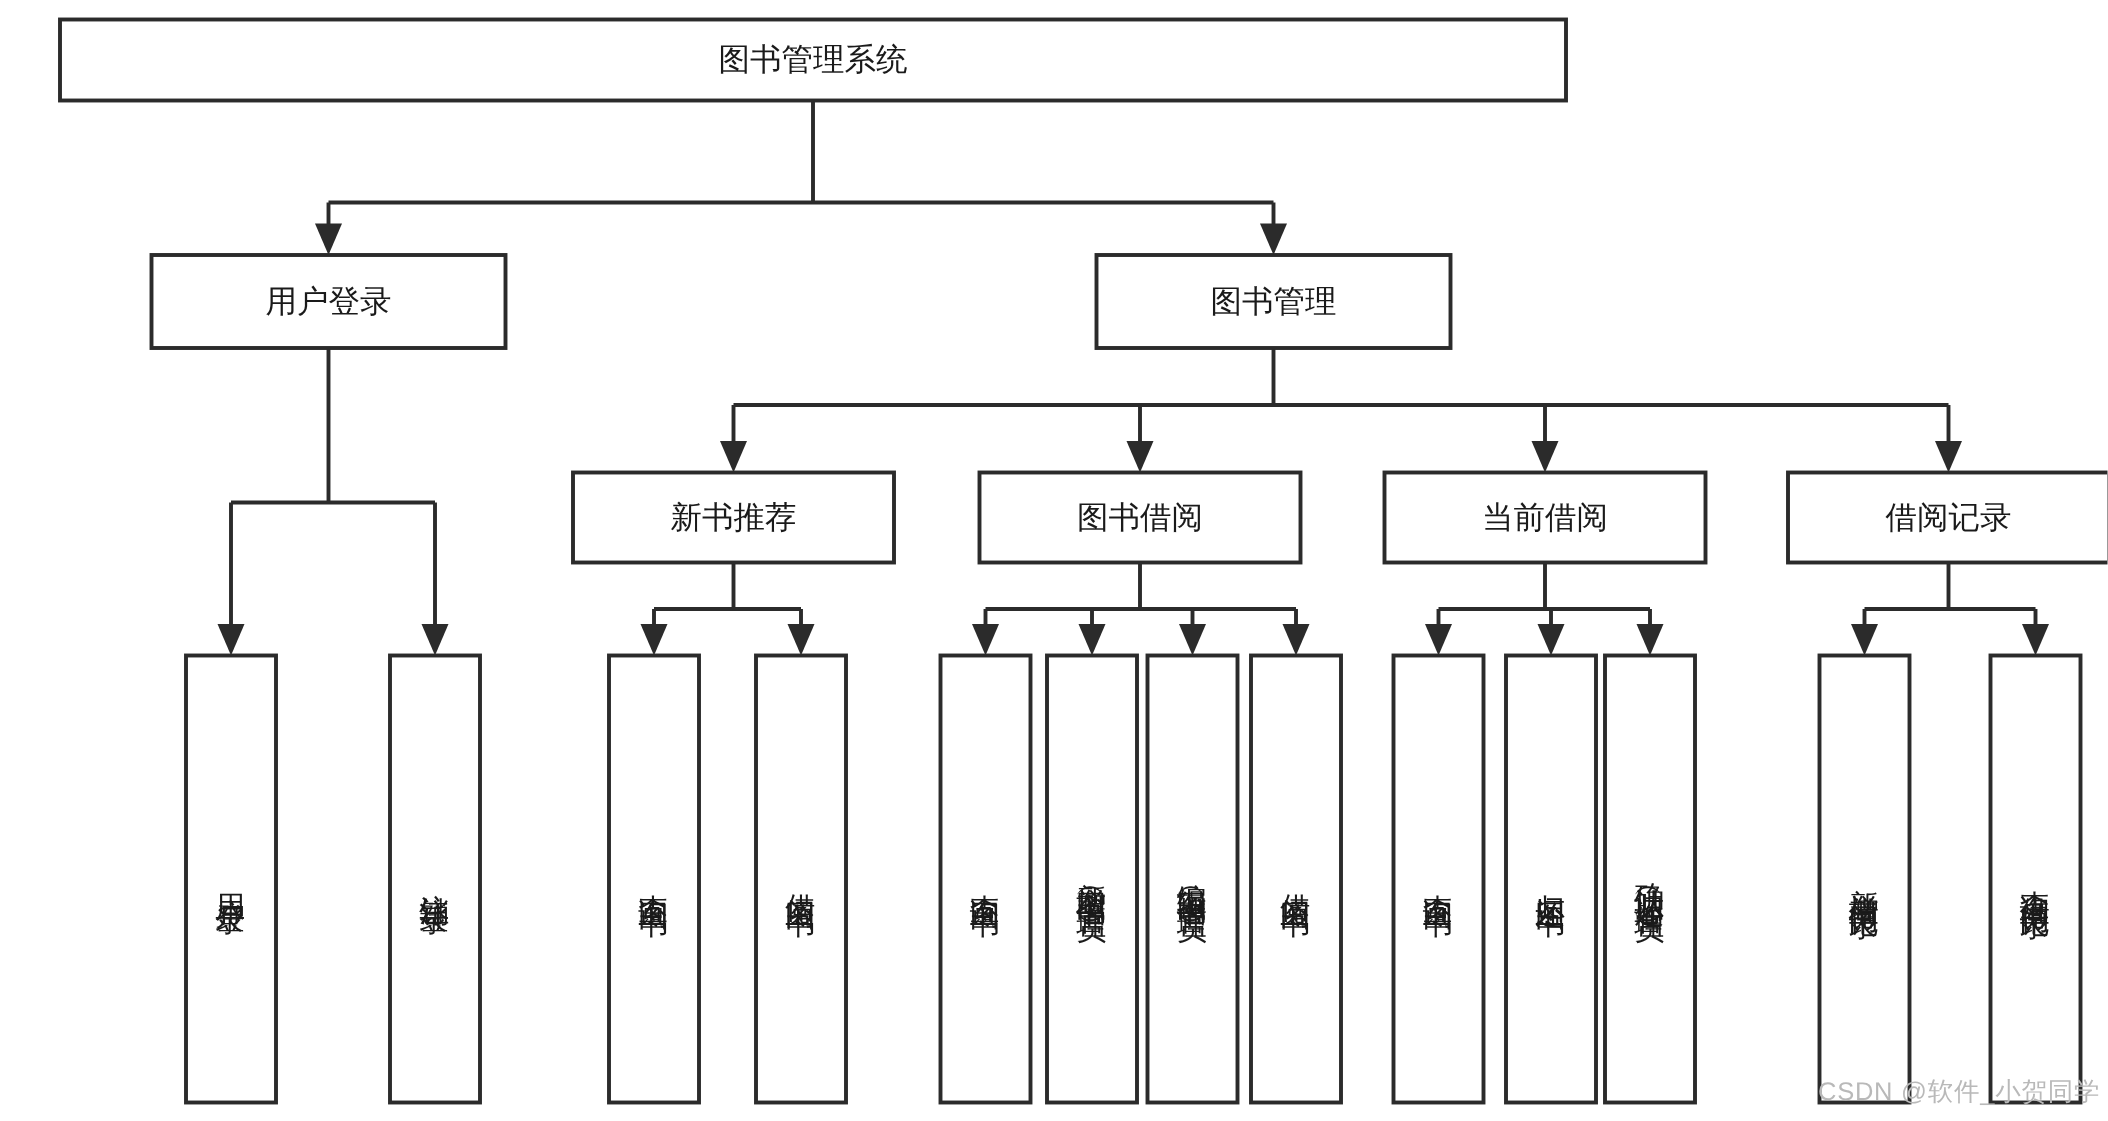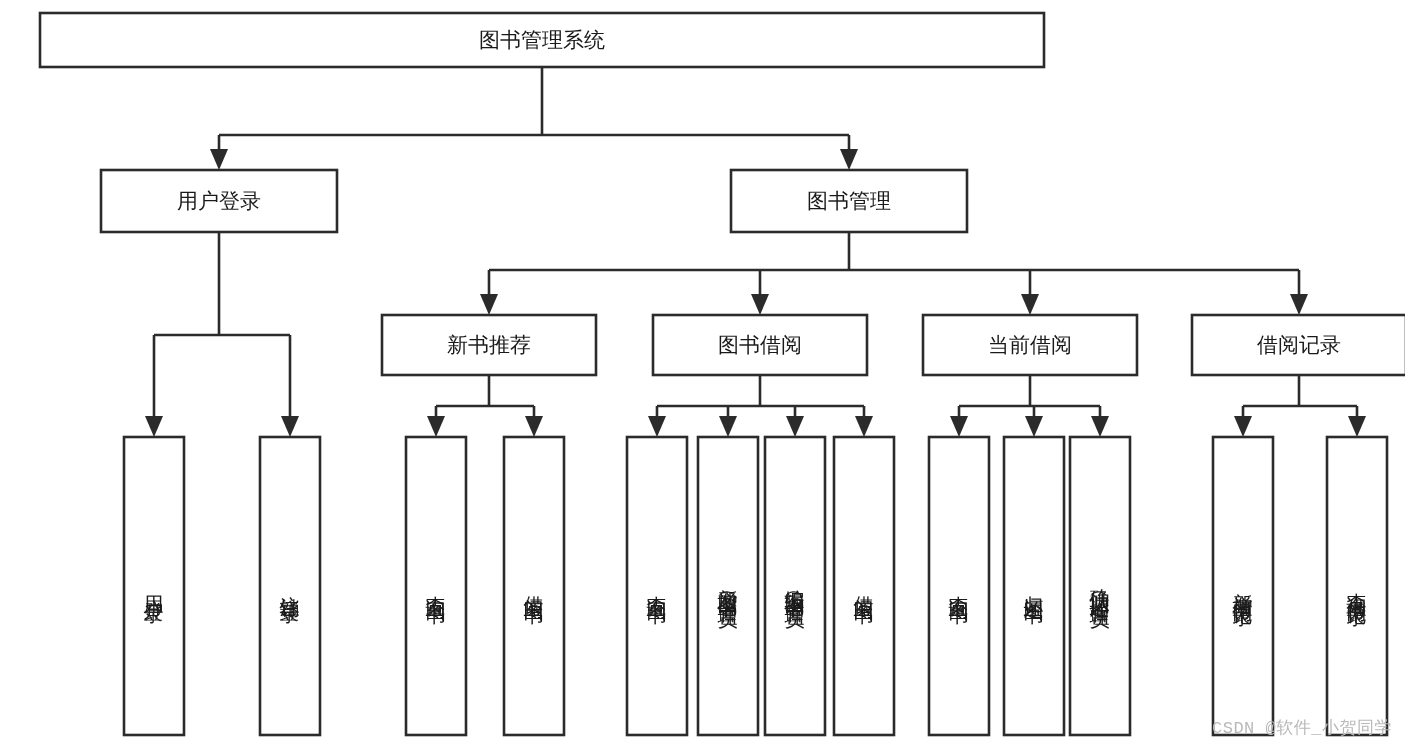--- a/index.html
+++ b/index.html
@@ -42,21 +42,21 @@
   }
   .node-label-h {
     font-family: "DejaVu Sans", "Liberation Sans", sans-serif;
     font-size: 21px;
     fill: #1a1a1a;
     text-anchor: middle;
     dominant-baseline: middle;
   }
   .watermark {
     position: absolute;
-    font-family: Liberation Mono, monospace;
+    font-family: Liberation Sans, sans-serif;
     font-size: 17px;
     color: #b9b9b9;
     white-space: nowrap;
     letter-spacing: 0.5px;
   }
   .vlabel {
     position: absolute;
     writing-mode: vertical-rl;
     text-orientation: upright;
     font-family: "DejaVu Sans", "Liberation Sans", sans-serif;

